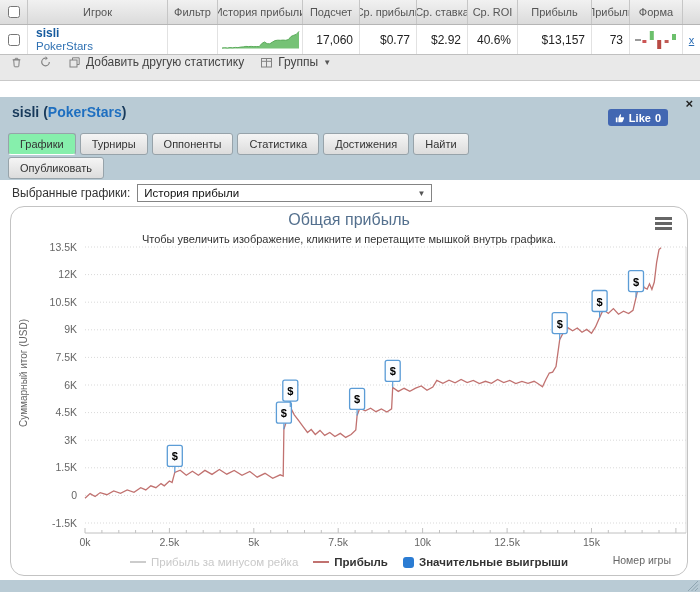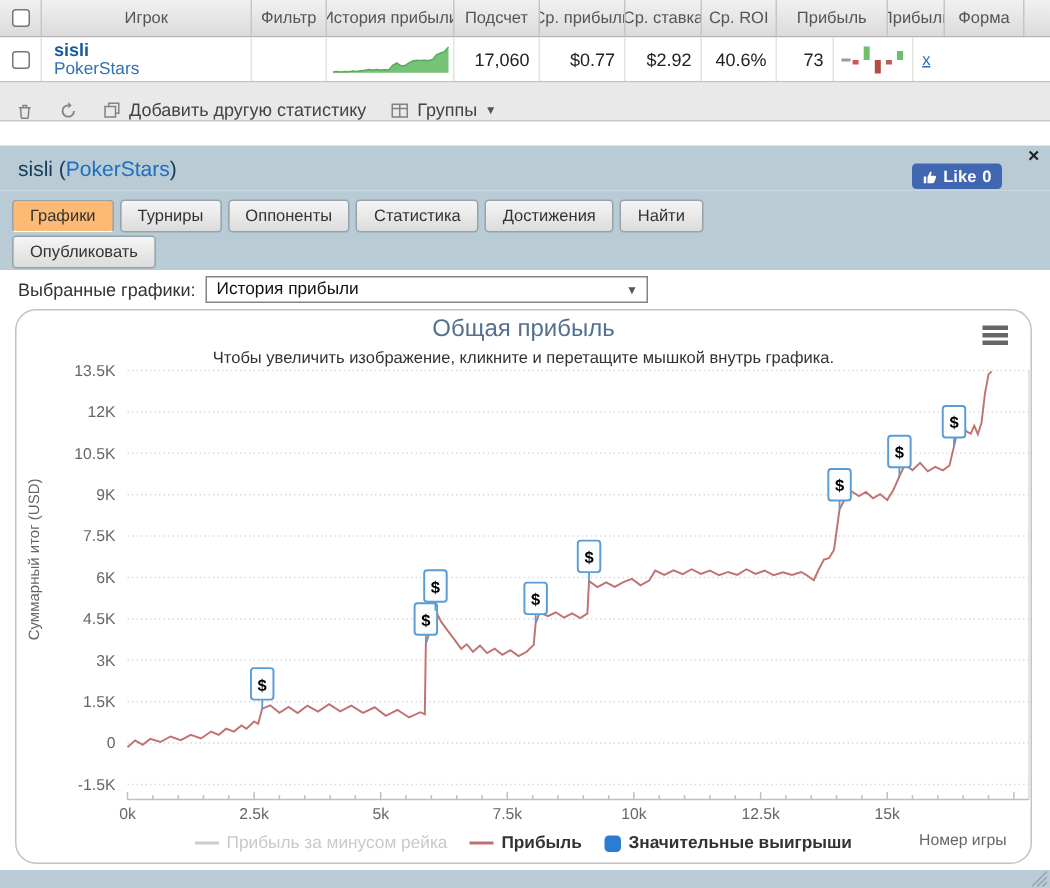--- a/index.html
+++ b/index.html
@@ -12,37 +12,37 @@
   .th{font-size:11px;color:#555;display:flex;align-items:center;justify-content:center;border-right:1px solid #c6c6c6;box-sizing:border-box;overflow:hidden;white-space:nowrap;padding:0 3px}
   .trow{display:flex;height:29px;background:#fff;border-bottom:1px solid #c0c0c0}
   .td{font-size:12px;color:#222;display:flex;align-items:center;box-sizing:border-box;border-right:1px solid #e2e2e2;padding:0 6px;overflow:hidden}
   .td.num{justify-content:flex-end}
   .td.ctr{justify-content:center}
   .player-name{font-size:12px;font-weight:bold;color:#155a9e;line-height:13px;cursor:pointer}
   .player-site{font-size:11.5px;color:#2f71b3;line-height:13px;cursor:pointer}
   .remove-link{font-size:11px;color:#2a6db5;text-decoration:underline;cursor:pointer}
 
   
-  .toolbar{height:25px;background:#e9e9e9;display:flex;align-items:flex-end;gap:16px;padding:0 10px;box-sizing:border-box}
+  .toolbar{height:25px;background:#e9e9e9;display:flex;align-items:flex-start;gap:16px;padding:0 10px;box-sizing:border-box}
   .tbtn{display:flex;align-items:center;gap:5px;font-size:12px;color:#444;cursor:pointer}
   .tbtn svg{display:block}
   .caret{font-size:8px;color:#555}
 
   
   .panel-header{position:absolute;top:97px;left:0;width:700px;height:30px;background:#b9cbd5;box-sizing:border-box}
-  .panel-title{position:absolute;left:12px;top:7px;font-size:14px;font-weight:normal;color:#17395a}
+  .panel-title{position:absolute;left:12px;top:7px;font-size:14px;font-weight:bold;color:#17395a}
   .panel-title .site{color:#1e6fc0}
   .like-btn{position:absolute;right:32px;top:12px;height:17px;background:#4267b2;border-radius:3px;display:flex;align-items:center;gap:4px;padding:0 7px;cursor:pointer}
   .like-btn span{color:#fff;font-size:11px;font-weight:bold}
   .panel-close{position:absolute;right:7px;top:-1px;font-size:13px;font-weight:bold;color:#222;cursor:pointer}
 
   .tabs-area{position:absolute;top:127px;left:0;width:700px;height:53px;background:#b9cbd5;box-sizing:border-box;padding:6px 0 0 8px}
   .tabs-row{display:flex;gap:4px;height:22px;margin-bottom:2px}
   .tab{background:linear-gradient(#f5f5f5,#dcdcdc);border:1px solid #97a3aa;border-radius:3px;font-size:11px;color:#333;padding:0 11px;display:flex;align-items:center;cursor:pointer;white-space:nowrap}
-  .tab.active{background:#fdba74;border-bottom-color:#fff}
+  .tab.active{background:#86efac;border-bottom-color:#fff}
 
   .select-row{position:absolute;top:184px;left:12px;display:flex;align-items:center;gap:7px;font-size:12px;color:#333}
   .select-box{width:295px;height:18px;border:1px solid #848484;background:#fff;font-size:11.5px;color:#111;display:flex;align-items:center;justify-content:space-between;padding:0 6px;cursor:pointer;box-sizing:border-box}
 
   
   .chart-box{position:absolute;left:10px;top:206px;width:678px;height:370px;border:1px solid #c3c3c3;border-radius:14px;background:#fff;box-sizing:border-box}
   .chart-title{position:absolute;top:4px;left:0;width:100%;text-align:center;font-size:16px;color:#54708e}
   .chart-sub{position:absolute;top:26px;left:0;width:100%;text-align:center;font-size:11px;color:#333}
   #plot{position:absolute;left:0;top:0;width:676px;height:368px}
   .hamburger{position:absolute;right:15px;top:10px;width:17px;cursor:pointer}
@@ -99,20 +99,21 @@
     <div class="td ctr" style="width:85px;padding:0 2px">
         <svg id="spark" width="79" height="21" viewBox="0 0 79 21">
           <path d="M1,19.5 L1.0,19.0 L3.7,18.7 L6.3,19.0 L9.0,18.6 L11.6,18.8 L14.3,18.4 L16.9,18.6 L19.6,18.1 L22.2,17.9 L24.9,17.4 L27.6,17.6 L30.2,17.4 L32.9,17.7 L35.5,17.5 L38.2,17.7 L40.8,14.5 L43.5,13.0 L46.1,14.7 L48.8,14.8 L51.4,13.1 L54.1,11.6 L56.8,11.2 L59.4,11.3 L62.1,11.1 L64.7,11.3 L67.4,10.6 L70.0,7.5 L72.7,6.3 L75.3,5.4 L78.0,2.4 L78,19.5 Z" fill="#76c276"></path>
           <polyline points="1.0,19.0 3.7,18.7 6.3,19.0 9.0,18.6 11.6,18.8 14.3,18.4 16.9,18.6 19.6,18.1 22.2,17.9 24.9,17.4 27.6,17.6 30.2,17.4 32.9,17.7 35.5,17.5 38.2,17.7 40.8,14.5 43.5,13.0 46.1,14.7 48.8,14.8 51.4,13.1 54.1,11.6 56.8,11.2 59.4,11.3 62.1,11.1 64.7,11.3 67.4,10.6 70.0,7.5 72.7,6.3 75.3,5.4 78.0,2.4" fill="none" stroke="#5aab5a" stroke-width="1"></polyline>
         </svg>
       </div>
     <div class="td num" style="width:57px">17,060</div>
     <div class="td num" style="width:57px">$0.77</div>
     <div class="td num" style="width:51px">$2.92</div>
     <div class="td num" style="width:50px">40.6%</div>
+    <div class="td num" style="width:74px">$13,157</div>
     <div class="td num" style="width:38px">73</div>
     <div class="td ctr" style="width:53px;padding:0 2px">
         <svg id="formchart" width="48" height="22" viewBox="0 0 48 22">
           <rect x="3" y="10" width="6" height="2" fill="#9a9a9a"></rect>
           <rect x="10.4" y="11" width="4" height="3" fill="#cc5555"></rect>
           <rect x="17.8" y="2" width="4" height="9" fill="#6cc06c"></rect>
           <rect x="25.200000000000003" y="11" width="4" height="9" fill="#b84a44"></rect>
           <rect x="32.6" y="11" width="4" height="3" fill="#c05b55"></rect>
           <rect x="40" y="5" width="4" height="6" fill="#6cc06c"></rect>
         </svg>

